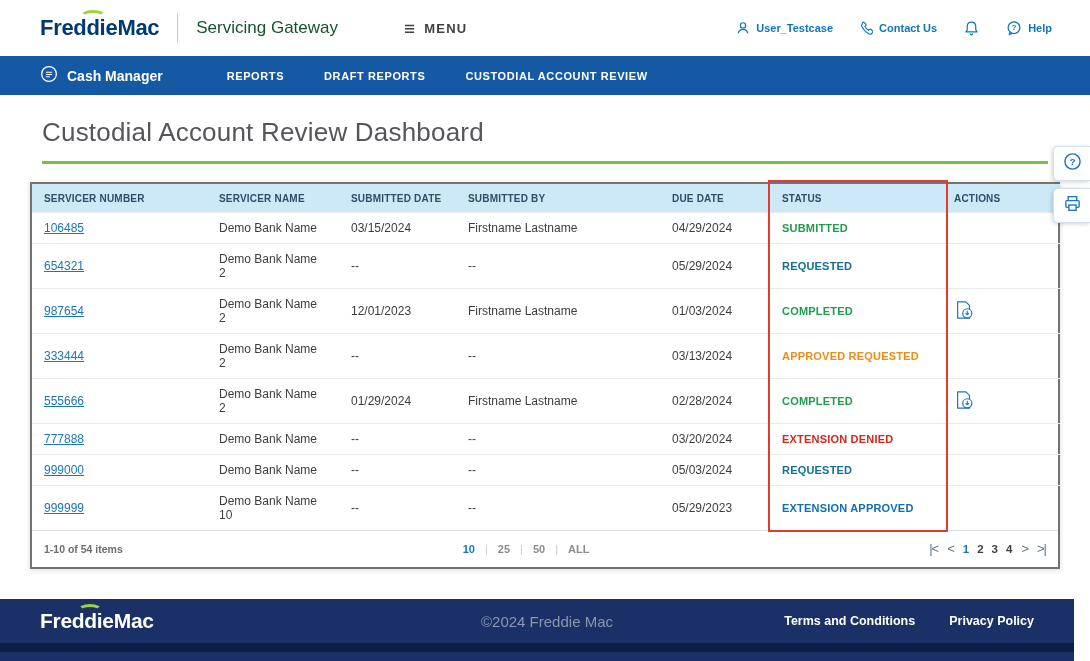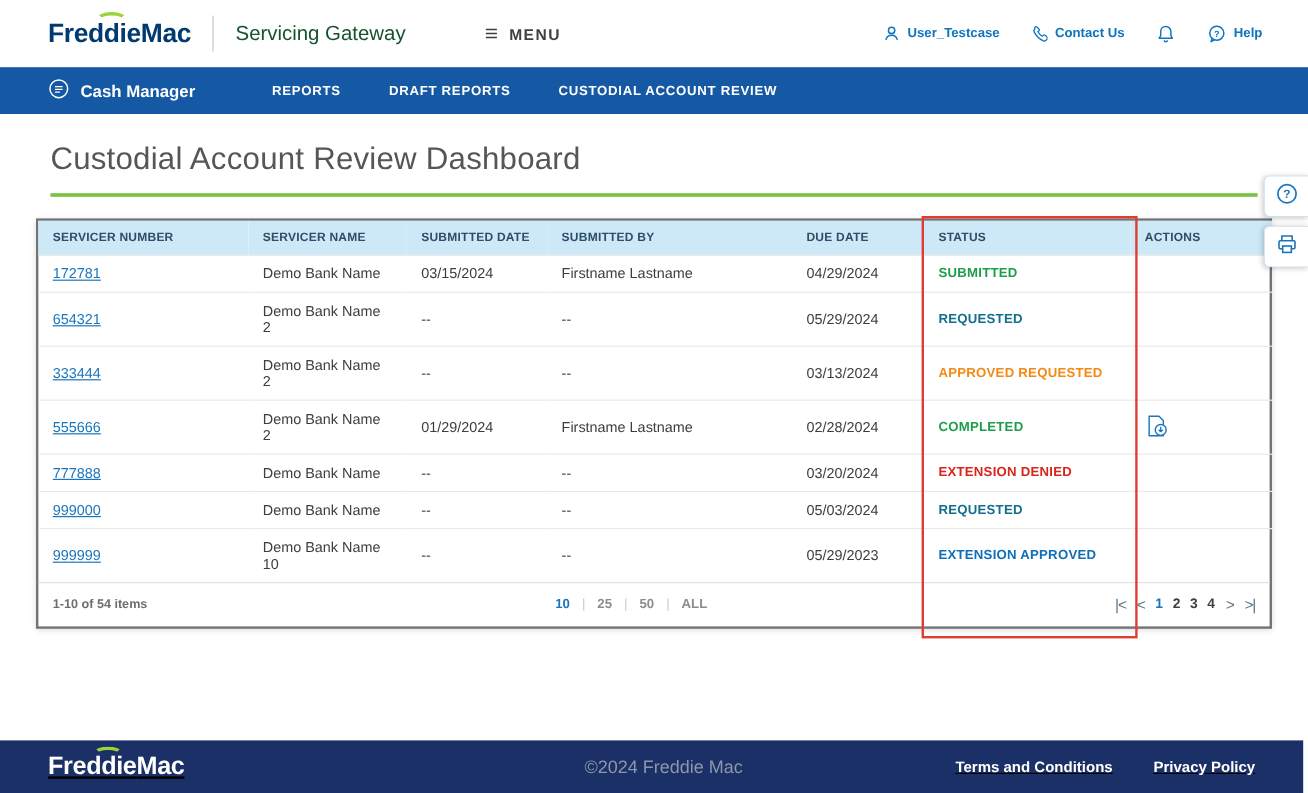--- a/index.html
+++ b/index.html
@@ -49,21 +49,21 @@
   .pg-num { cursor:pointer; font-weight:bold; font-size:11.5px; color:#3f3f3f; }
   .pg-num.active { color:var(--link-blue,#1b75bb); }
 
   .status-highlight { position:absolute; left:736px; top:-4px; width:180px; height:352px; border:2px solid var(--highlight-red,#e03c31); pointer-events:none; z-index:6; }
 
   
   .side-tools { position:absolute; top:146px; right:0; display:flex; flex-direction:column; gap:7px; z-index:7; }
   .tool-btn { width:37px; height:35px; background:#fff; border:1px solid #cfe0ee; border-right:none; border-radius:5px 0 0 5px; box-shadow:-1px 1px 4px rgba(0,0,0,0.18); display:flex; align-items:center; justify-content:center; cursor:pointer; }
 
   
-  .footer { position:absolute; left:0; right:4px; bottom:0; height:44px; background:var(--footer-navy,#1a3066);text-decoration:underline; }
+  .footer { position:absolute; left:0; right:16px; bottom:0; height:62px; background:var(--footer-navy,#1a3066); }
   .footer-inner { height:44px; display:flex; align-items:center; padding:0 40px; position:relative; }
   .footer-strip { height:9px; background:#0d1f46; }
   .f-logo { position:relative; color:#fff; font-weight:bold; font-size:21px; letter-spacing:-0.3px; cursor:pointer; }
   .f-logo .arc { position:absolute; top:-5px; left:38px; width:24px; height:12px; border:3px solid transparent; border-top-color:#9bd43a; border-radius:50%; }
   .f-copy { position:absolute; left:50%; transform:translateX(-50%); color:#8b97ab; font-size:15px;padding-left:20px; }
   .f-links { margin-left:auto; display:flex; gap:34px; }
   .f-link { color:#fff; font-size:12.5px; font-weight:bold; cursor:pointer; }
 </style>
 </head>
 <body>
@@ -160,21 +160,21 @@
             <th>SUBMITTED DATE</th>
             <th>SUBMITTED BY</th>
             <th>DUE DATE</th>
             <th>STATUS</th>
             <th>ACTIONS</th>
           </tr>
         </thead>
       <tbody id="table-body">
   <tr>
     <td>
-      <a class="link" href="#">172781</a>
+      <a class="link" href="#">106485</a>
     </td>
     <td>Demo Bank Name</td>
     <td>03/15/2024</td>
     <td>Firstname Lastname</td>
     <td>04/29/2024</td>
     <td class="status-cell" style="color: rgb(31, 157, 77);">SUBMITTED</td>
     <td>
       
     </td>
   </tr>
@@ -187,20 +187,39 @@
     <td>--</td>
     <td>--</td>
     <td>05/29/2024</td>
     <td class="status-cell" style="color: rgb(19, 111, 143);">REQUESTED</td>
     <td>
       
     </td>
   </tr>
 
 
+  <tr>
+    <td>
+      <a class="link" href="#">987654</a>
+    </td>
+    <td>Demo Bank Name 2</td>
+    <td>12/01/2023</td>
+    <td>Firstname Lastname</td>
+    <td>01/03/2024</td>
+    <td class="status-cell" style="color: rgb(31, 157, 77);">COMPLETED</td>
+    <td>
+      <span class="dl-icon">
+        <svg width="20" height="20" viewBox="0 0 22 22">
+                  <path d="M4 2h9l4 4v14H4z" fill="none" stroke="#1b75bb" stroke-width="1.3" stroke-linejoin="round"></path>
+                  <circle cx="14.6" cy="14.6" r="5" fill="#fff" stroke="#1b75bb" stroke-width="1.3"></circle>
+                  <path d="M14.6 11.8v4.6m0 0l-1.9-1.9m1.9 1.9l1.9-1.9" stroke="#1b75bb" stroke-width="1.2" fill="none"></path>
+                </svg>
+      </span>
+    </td>
+  </tr>
 
 
   <tr>
     <td>
       <a class="link" href="#">333444</a>
     </td>
     <td>Demo Bank Name 2</td>
     <td>--</td>
     <td>--</td>
     <td>03/13/2024</td>

